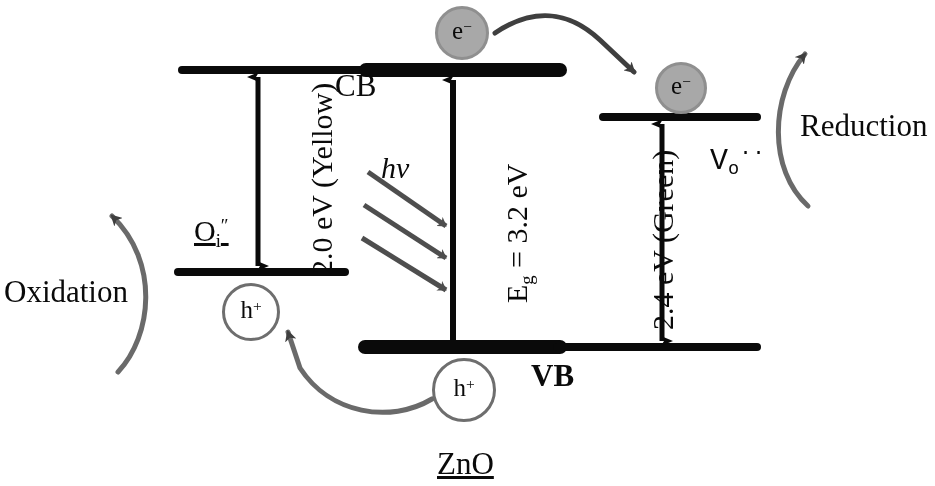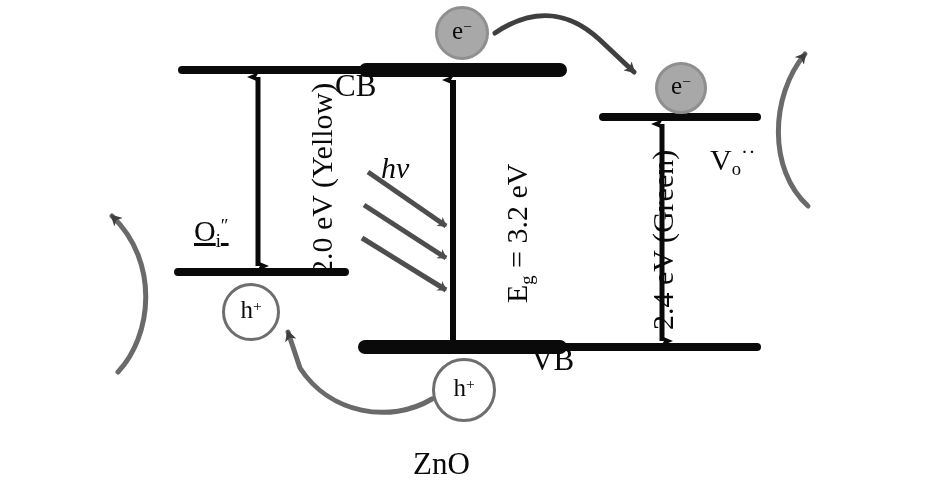--- a/index.html
+++ b/index.html
@@ -139,37 +139,39 @@
   <div class="carrier carrier-h" style="left:222px; top:283px; width:52px; height:52px;">
     <span><span>h</span><span class="sup">+</span></span>
   </div>
 
   <div class="carrier carrier-h" style="left:432px; top:358px; width:58px; height:58px;">
     <span><span>h</span><span class="sup">+</span></span>
   </div>
 
   <div class="lbl lbl-lg" style="left:335px; top:22px;margin-top:48px;">CB</div>
 
-  <div class="lbl lbl-lg" style="left:531px; top:344px;">VB</div>
+  <div class="lbl lbl-lg" style="left:531px; top:360px;font-weight:bold;">VB</div>
 
   <div class="lbl lbl-md" style="left:194px; top:216px;text-decoration:underline;">
     <span>O</span><span class="sub">i</span><span class="sup">″</span>
   </div>
 
-  <div class="lbl lbl-md" style="left:710px; top:142px;">
+  <div class="lbl lbl-md" style="left:710px; top:142px;font-family:Liberation Mono, monospace;">
     <span>V</span><span class="sub">o</span><span class="sup-dd">··</span>
   </div>
 
   <div class="lbl lbl-md" style="left:381px; top:153px;font-style:italic;">hv</div>
 
   <div class="lbl lbl-md rot" style="left:307px; top:275px;">2.0 eV (Yellow)</div>
 
   <div class="lbl lbl-md rot" style="left:502px; top:303px;">
     <span>E</span><span class="sub">g</span> <span>= 3.2 eV</span>
   </div>
 
   <div class="lbl lbl-md rot" style="left:648px; top:330px;">2.4 eV (Green)</div>
 
+  <div class="lbl lbl-lg" style="left:4px; top:276px;">Oxidation</div>
 
+  <div class="lbl lbl-lg" style="left:800px; top:110px;">Reduction</div>
 
-  <div class="lbl lbl-lg" style="left:413px; top:448px;">ZnO</div>
+  <div class="lbl lbl-lg" style="left:437px; top:448px;text-decoration:underline;">ZnO</div>
 
 </div>
 
 </body></html>

